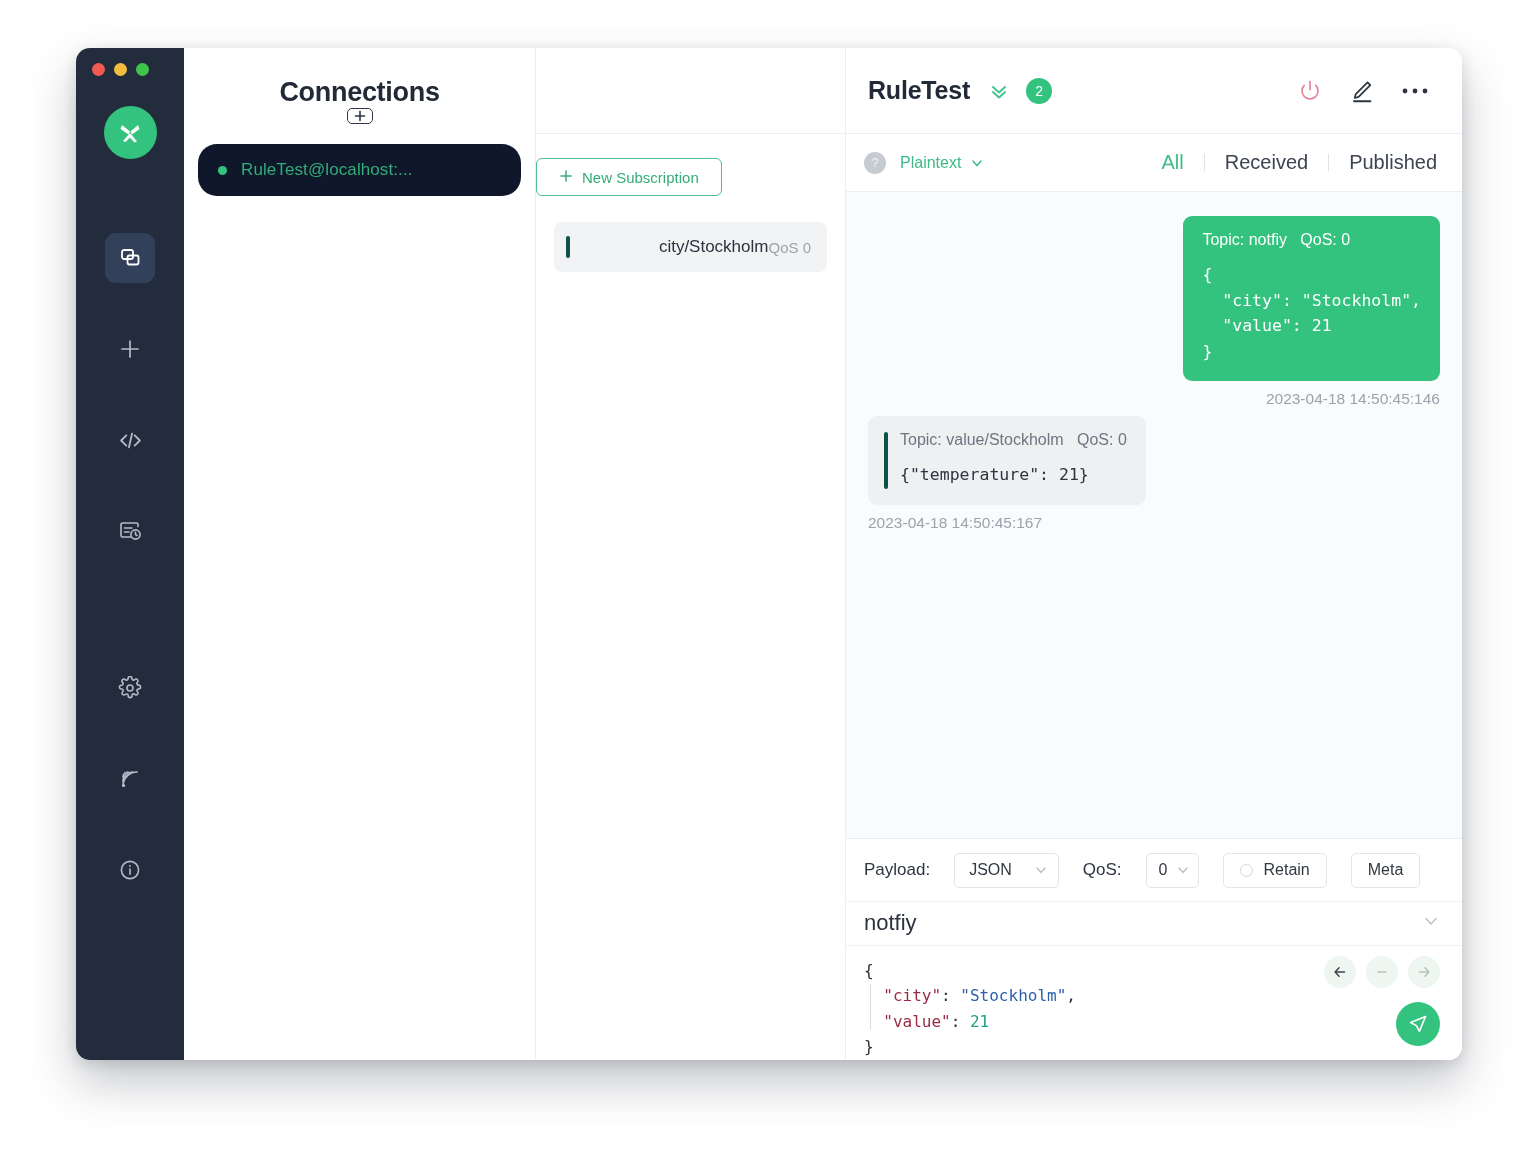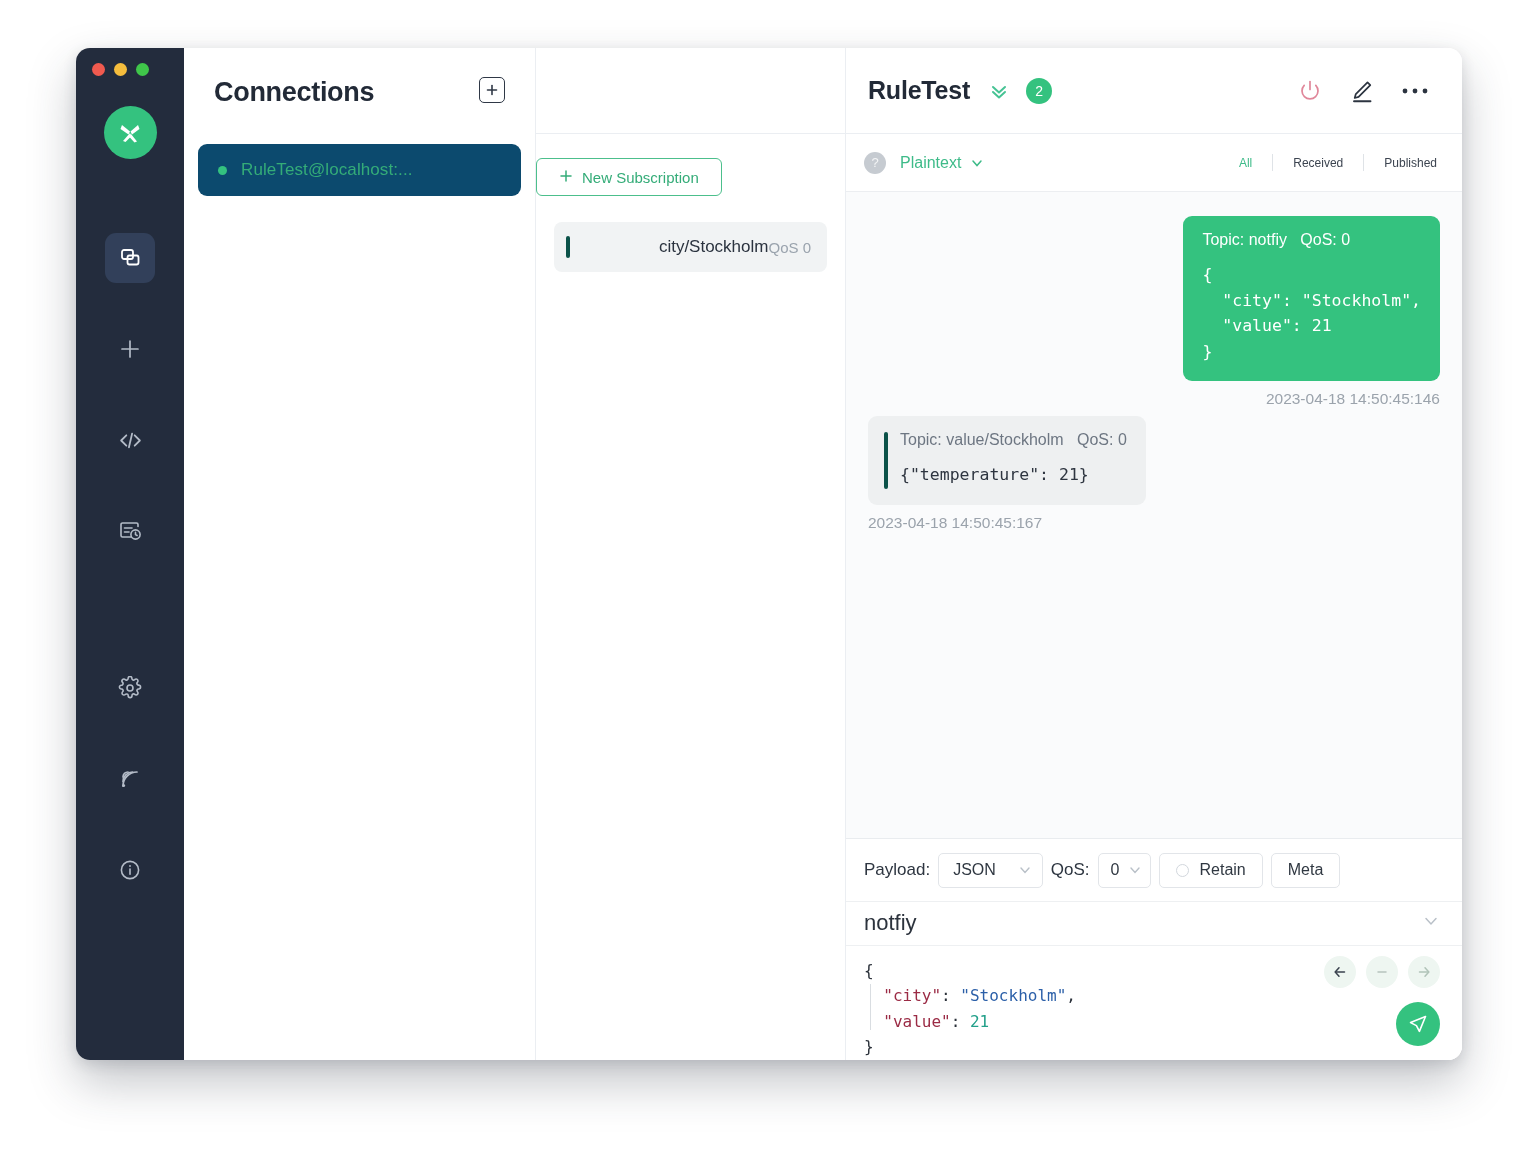--- a/index.html
+++ b/index.html
@@ -76,45 +76,46 @@
   #connections-panel {
     width: 352px;
     flex: 0 0 352px;
     background: #ffffff;
     border-right: 1px solid #ebeef2;
     display: flex;
     flex-direction: column;
   }
   #connections-header {
     display: flex;
-    align-items: flex-start;
+    align-items: center;
     justify-content: space-between;
     padding: 29px 30px 0 30px;
     height: 74px;
+    flex-direction: column;
   }
   #connections-title {
     font-size: 27px;
     font-weight: bold;
     color: #222a37;
     letter-spacing: -0.3px;
   }
   #add-connection-btn {
     width: 26px; height: 26px;
     border: 1.6px solid #2f3846;
     border-radius: 5px;
     display: flex; align-items: center; justify-content: center;
     cursor: pointer;
   }
   #connection-list { padding: 22px 14px 0 14px; }
   .connection-item {
     display: flex;
     align-items: center;
     gap: 14px;
-    background: #0c4a6e;
-    border-radius: 9px;
+    background: #0f172a;
+    border-radius: 19px;
     padding: 16px 20px;
     cursor: pointer;
   }
   .conn-dot { width: 9px; height: 9px; border-radius: 50%; background: #34c27f; flex: 0 0 9px; }
   .conn-name { font-size: 17px; color: #34ac78; letter-spacing: 0.1px; }
 
   
   #subscriptions-panel {
     width: 310px;
     flex: 0 0 310px;
@@ -190,21 +191,21 @@
     border-bottom: 1px solid #eceef1;
     background: #fff;
   }
   #help-icon {
     width: 22px; height: 22px; border-radius: 50%;
     background: #c6cbd1; color: #f4f5f6;
     font-size: 13px; display: flex; align-items: center; justify-content: center;
     cursor: pointer; margin-right: 14px;
   }
   #format-select { display: flex; align-items: center; gap: 9px; color: #3ebb89; font-size: 16px; cursor: pointer; }
-  #filter-tabs { margin-left: auto; display: flex; align-items: center; font-size: 12px; }
+  #filter-tabs { margin-left: auto; display: flex; align-items: center; font-size: 20px; }
   .filter-tab { padding: 0 20px; color: #3c4450; cursor: pointer; }
   .filter-tab.active { color: #3ebb89; }
   .tab-div { width: 1px; height: 17px; background: #dfe3e7; }
   .filter-tab:last-child { padding-right: 0; }
 
   
   #message-list {
     flex: 1;
     background: #fafbfc;
     position: relative;
@@ -238,21 +239,21 @@
   #publish-area {
     border-top: 1px solid #e9ecef;
     background: #fff;
     flex: 0 0 212px;
     display: flex;
     flex-direction: column;
   }
   #publish-controls {
     display: flex;
     align-items: center;
-    gap: 8px;
+    gap: 24px;
     padding: 14px 0 13px 18px;
   }
   .ctrl-label { font-size: 17px; color: #2d3540; }
   .mini-select {
     border: 1px solid #e2e5e9;
     border-radius: 5px;
     height: 35px;
     display: flex; align-items: center;
     padding: 0 10px 0 14px;
     gap: 22px;

